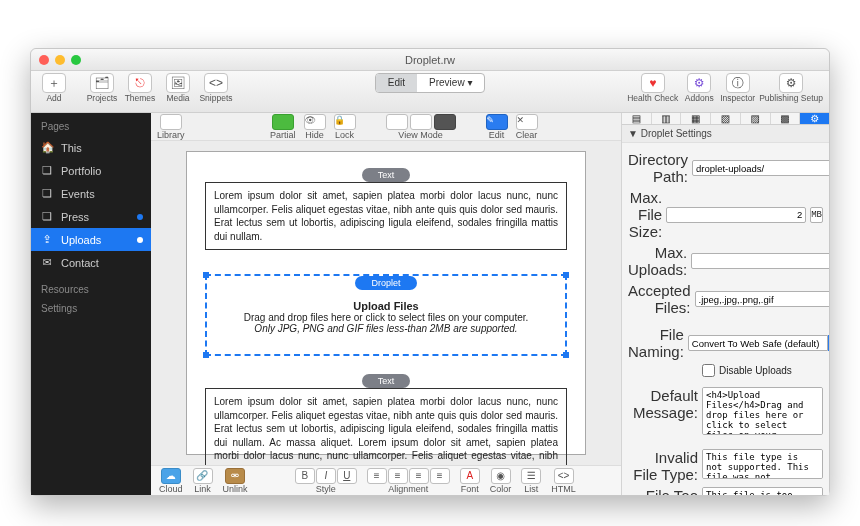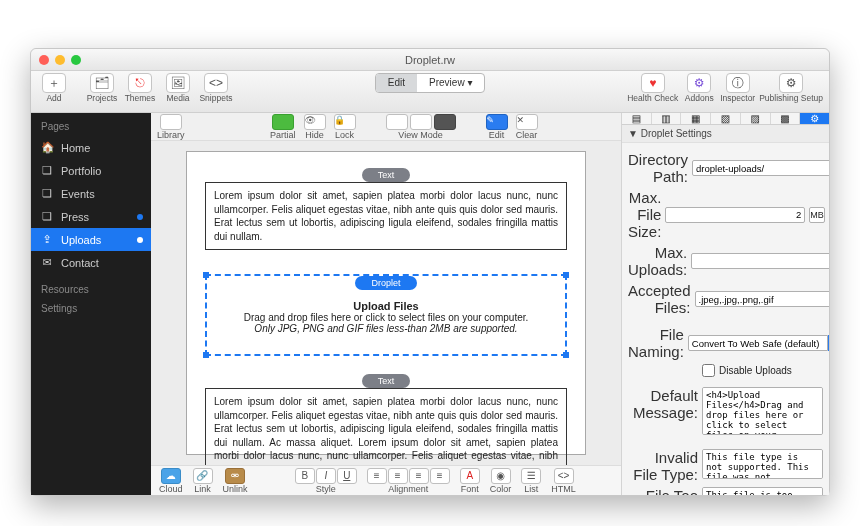--- a/index.html
+++ b/index.html
@@ -48,21 +48,21 @@
 .cbtm .b.blue{background:#4aa3e8;border-color:#3a8cc8;color:#fff;}
 .cbtm .b.brown{background:#b88b4a;border-color:#9a7039;color:#fff;}
 .inspector { width: 208px; background:#f4f4f4; border-left:1px solid #d4d4d4; display:flex; flex-direction:column; font-size:10px; }
 .itabs { height:22px; display:flex; border-bottom:1px solid #d0d0d0; }
 .itabs > div { flex:1; display:flex;align-items:center;justify-content:center; border-right:1px solid #d8d8d8; cursor:pointer;}
 .itabs > div:last-child { background:#1d78f2;color:#fff;border-right:none;}
 .isec { padding: 4px 6px; }
 .irow { display:flex; align-items:center; margin: 4px 0; gap:4px; }
 .irow label { width: 70px; text-align:right; font-size:15px; color:#333; }
 .irow input[type=text] { flex:1; height:16px; border:1px solid #b0b0b0; border-radius:2px; padding:0 3px; font-size:9.5px; background:#fff;}
-.irow .unit { width:22px; font-size:9px; border:1px solid #b0b0b0; height:16px; display:flex;align-items:center;justify-content:center;border-radius:2px;background:#fff;}
+.irow .unit { width:22px; font-size:9px; border:1px solid #b0b0b0; height:16px; display:flex;align-items:center;justify-content:center;border-radius:2px;background:#fff;font-family:Liberation Mono, monospace;}
 .irow .sel-blue { width:14px;height:16px;background:#2a7cf0;border-radius:0 2px 2px 0;display:flex;align-items:center;justify-content:center;color:#fff;font-size:8px;}
 .irow textarea { flex:1; height:48px; border:1px solid #b0b0b0; border-radius:2px; font-size:9px; padding:2px 3px; background:#fff;resize:none;}
 .discl { padding:3px 6px; font-size:10px; color:#444; border-bottom:1px solid #e0e0e0; background:#ececec;}
 .ibtm { height:22px; border-top:1px solid #d0d0d0; display:flex; align-items:center; justify-content:space-between; padding:0 8px; font-size:9px;color:#555; }
 </style>
 </head>
 <body>
 
 <div class="window">
   <div class="titlebar">
@@ -124,21 +124,21 @@
           <span>Publishing Setup</span>
         </div>
     </div>
   </div>
 
   <div class="body">
     <div class="sidebar">
       <div class="sb-head">Pages</div>
       <div class="sb-item">
           <span class="sb-ico">🏠</span>
-          <span>Home</span>
+          <span>This</span>
         </div>
       <div class="sb-item">
           <span class="sb-ico">❏</span>
           <span>Portfolio</span>
         </div>
       <div class="sb-item">
           <span class="sb-ico">❏</span>
           <span>Events</span>
         </div>
       <div class="sb-item">

